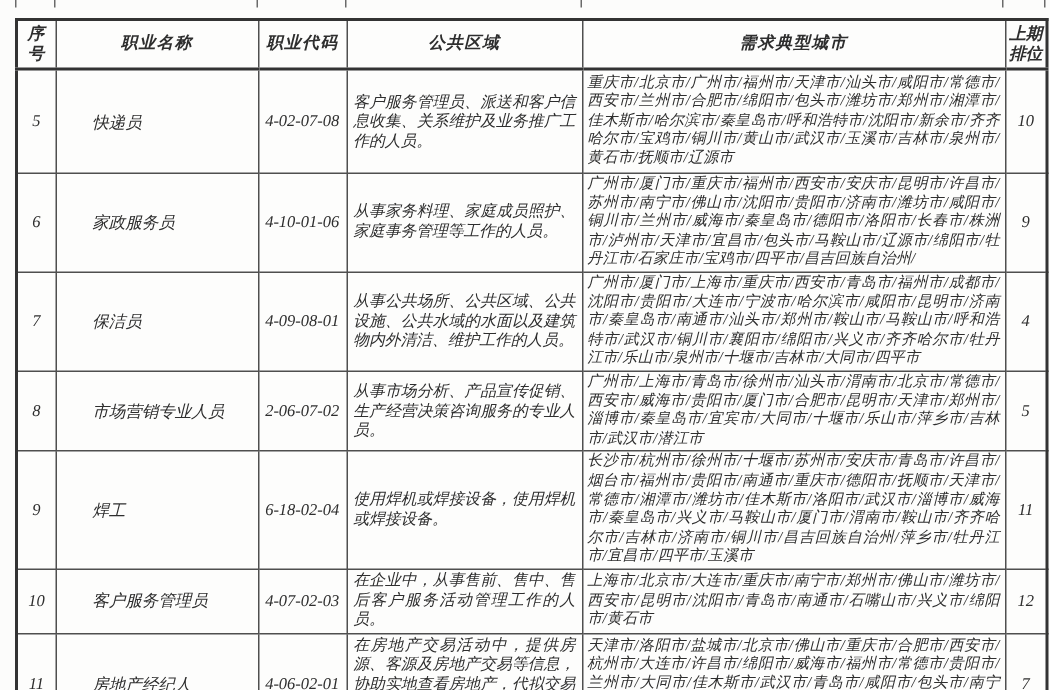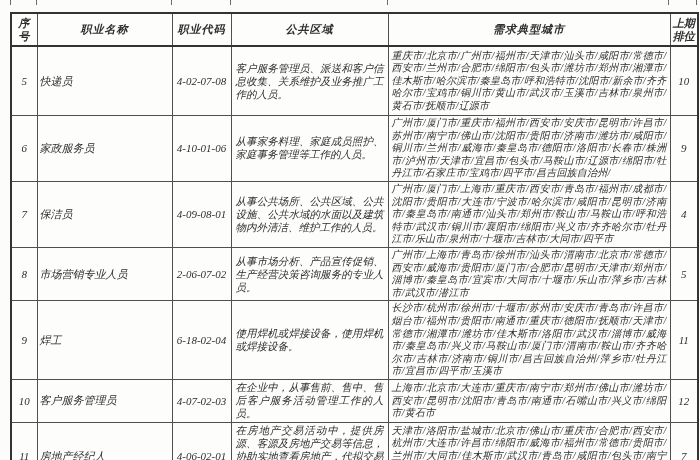--- a/index.html
+++ b/index.html
@@ -37,21 +37,21 @@
     border-bottom:2px solid #333;
     font-weight:bold;
     font-size:11px;
     text-align:center;
     height:29px;
     line-height:13px;
     letter-spacing:1px;
   }
   thead th.h-rank{letter-spacing:0;padding:1px 1px;}
   td.idx,td.code,td.rank{text-align:center;font-size:11px;}
-  td.name{font-size:11px;padding-left:2px;}
+  td.name{font-size:11px;padding-left:24px;}
   td.def{
     font-size:10.5px;line-height:13px;text-align:justify;
     padding:1px 4px;
   }
   td.city{
     font-size:10px;line-height:12.6px;text-align:justify;
     padding:1px 3px;letter-spacing:0.2px;
   }
   tr.r0 td{height:66px;}
   tr.r1 td{height:62px;}

